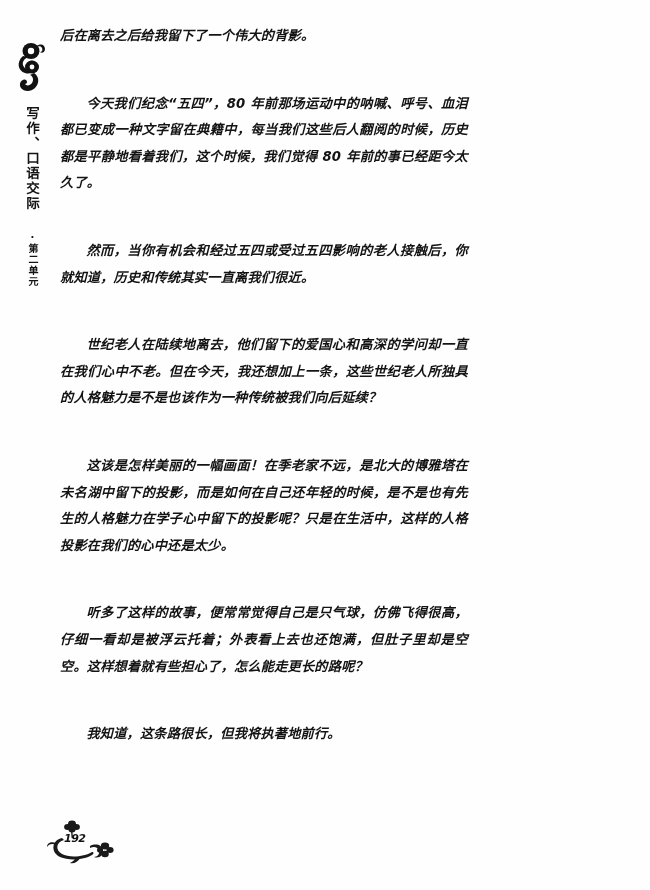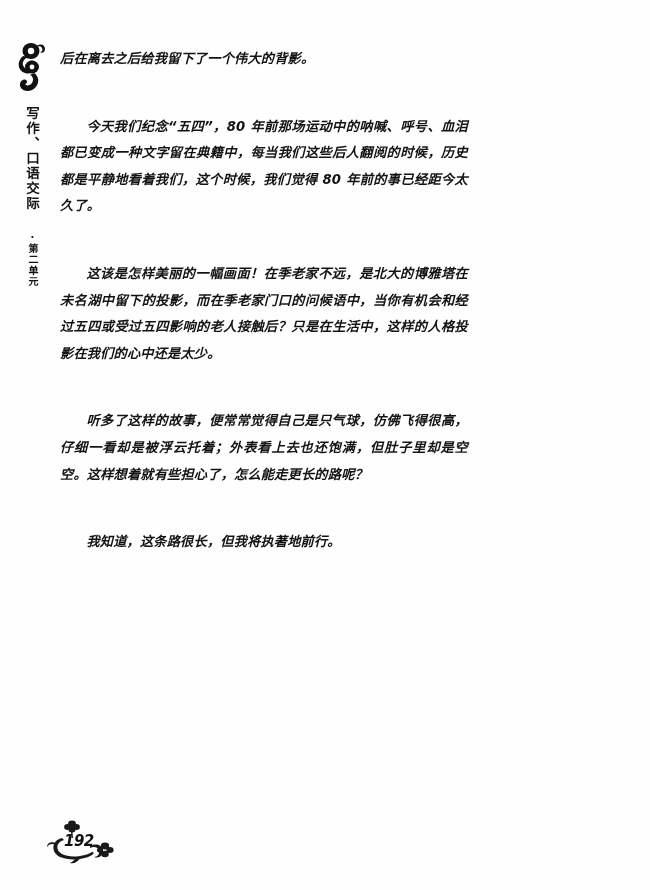--- a/index.html
+++ b/index.html
@@ -52,21 +52,21 @@
   }
   .vert-head .small {
     font-size: 10px;
     letter-spacing: 1px;
   }
 
   
   #content {
     position: absolute;
     left: 60px;
-    top: 46px;
+    top: 23px;
     width: 408px;
   }
 
   p.body-para {
     margin: 0 0 1px 0;
     font-family: "DejaVu Sans", "Liberation Sans", sans-serif;
     font-size: 13.2px;
     line-height: 26.6px;
     color: #131313;
     text-align: justify;
@@ -90,21 +90,21 @@
     bottom: 18px;
     width: 110px;
     height: 56px;
   }
   #footer svg { display: block; }
   .folio-num {
     position: absolute;
     left: 26px;
     top: 16px;
     font-family: "DejaVu Sans", "Liberation Sans", sans-serif;
-    font-size: 15px;
+    font-size: 11px;
     font-weight: 700;
     font-style: italic;
     color: #121212;
     letter-spacing: -0.5px;
   }
 </style>
 </head>
 <body>
 
 <div id="page">
@@ -132,21 +132,23 @@
       <span class="big">写作、口语交际</span>
       <span class="small">·第二单元</span>
     </div>
   </div>
 
   <div id="content">
 
     <div>
       <p class="body-para no-indent">后在离去之后给我留下了一个伟大的背影。</p>
       <p class="body-para indent">今天我们纪念“五四”，80 年前那场运动中的呐喊、呼号、血泪都已变成一种文字留在典籍中，每当我们这些后人翻阅的时候，历史都是平静地看着我们，这个时候，我们觉得 80 年前的事已经距今太久了。</p>
-      <p class="body-para indent">这该是怎样美丽的一幅画面！在季老家不远，是北大的博雅塔在未名湖中留下的投影，而在季老家门口的问候语中，当你有机会和经过五四或受过五四影响的老人接触后？只是在生活中，这样的人格投影在我们的心中还是太少。</p>
+      <p class="body-para indent">然而，当你有机会和经过五四或受过五四影响的老人接触后，你就知道，历史和传统其实一直离我们很近。</p>
+      <p class="body-para indent">世纪老人在陆续地离去，他们留下的爱国心和高深的学问却一直在我们心中不老。但在今天，我还想加上一条，这些世纪老人所独具的人格魅力是不是也该作为一种传统被我们向后延续？</p>
+      <p class="body-para indent">这该是怎样美丽的一幅画面！在季老家不远，是北大的博雅塔在未名湖中留下的投影，而是如何在自己还年轻的时候，是不是也有先生的人格魅力在学子心中留下的投影呢？只是在生活中，这样的人格投影在我们的心中还是太少。</p>
       <p class="body-para indent">听多了这样的故事，便常常觉得自己是只气球，仿佛飞得很高，仔细一看却是被浮云托着；外表看上去也还饱满，但肚子里却是空空。这样想着就有些担心了，怎么能走更长的路呢？</p>
       <p class="body-para indent">我知道，这条路很长，但我将执著地前行。</p>
     </div>
 
   </div>
 
   <div id="footer">
     <svg viewBox="0 0 110 56" width="110" height="56" aria-hidden="true">
       <g fill="#1a1a1a">
         <ellipse cx="34" cy="8" rx="4" ry="3.4"></ellipse>

